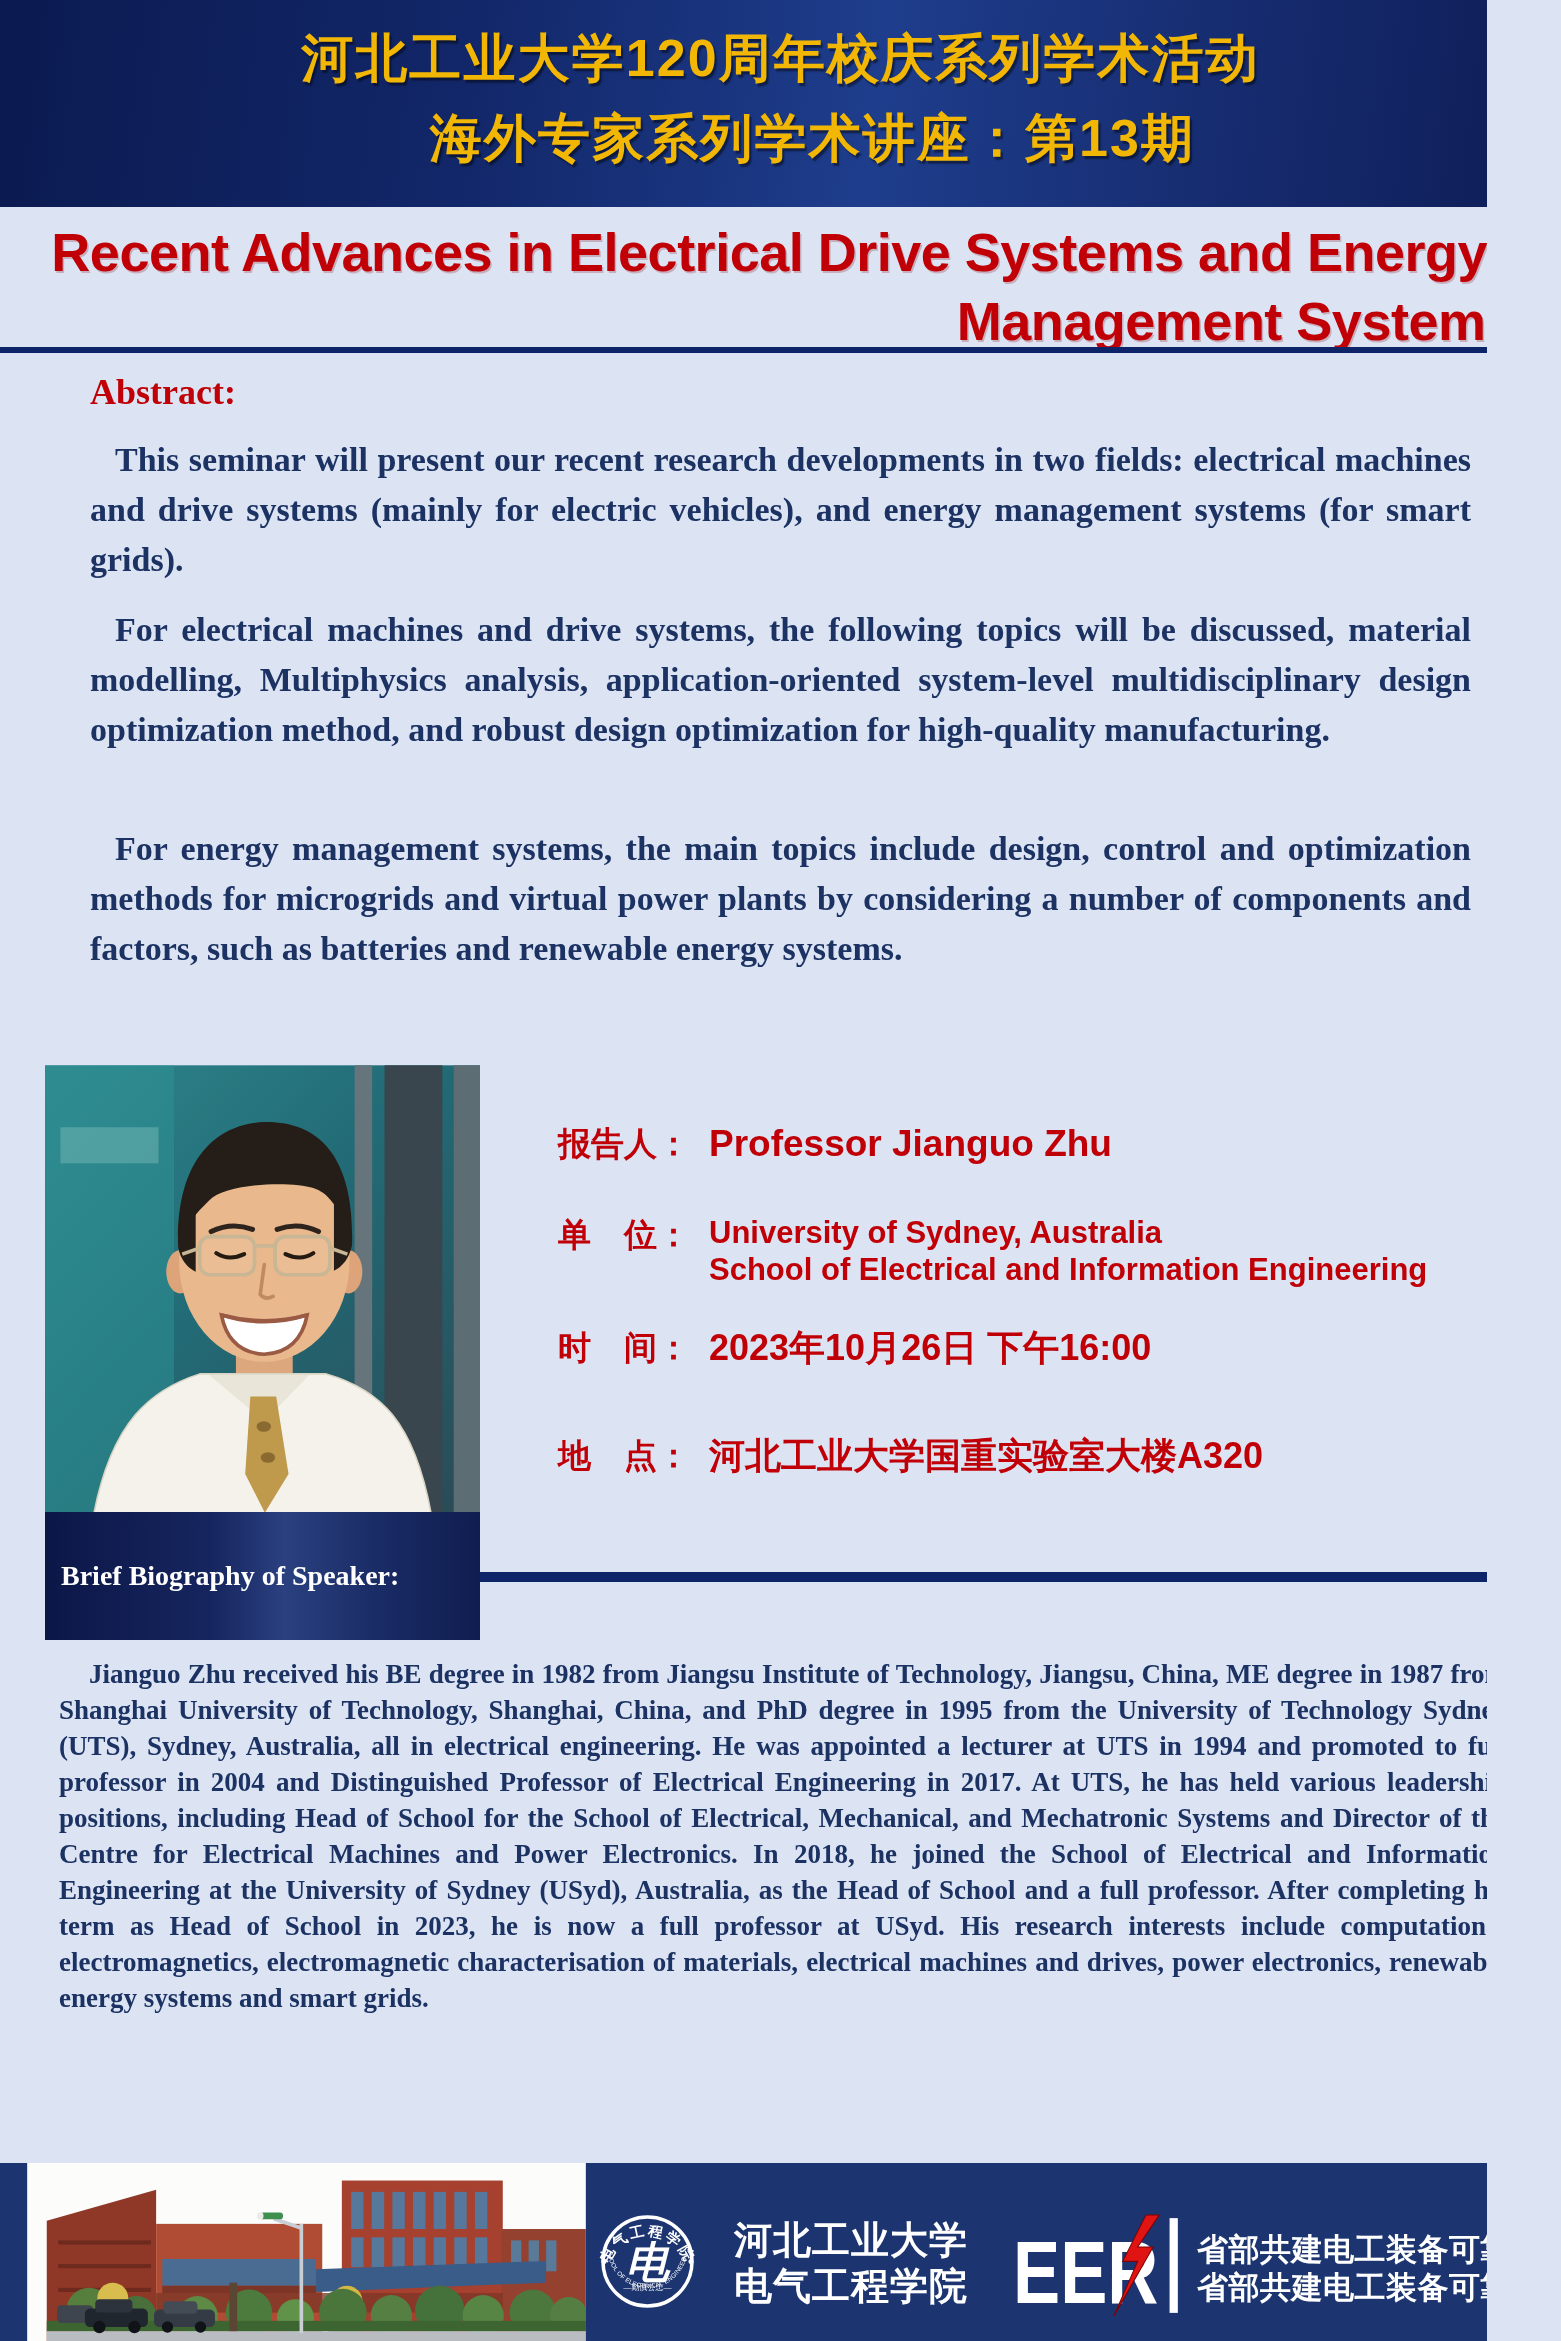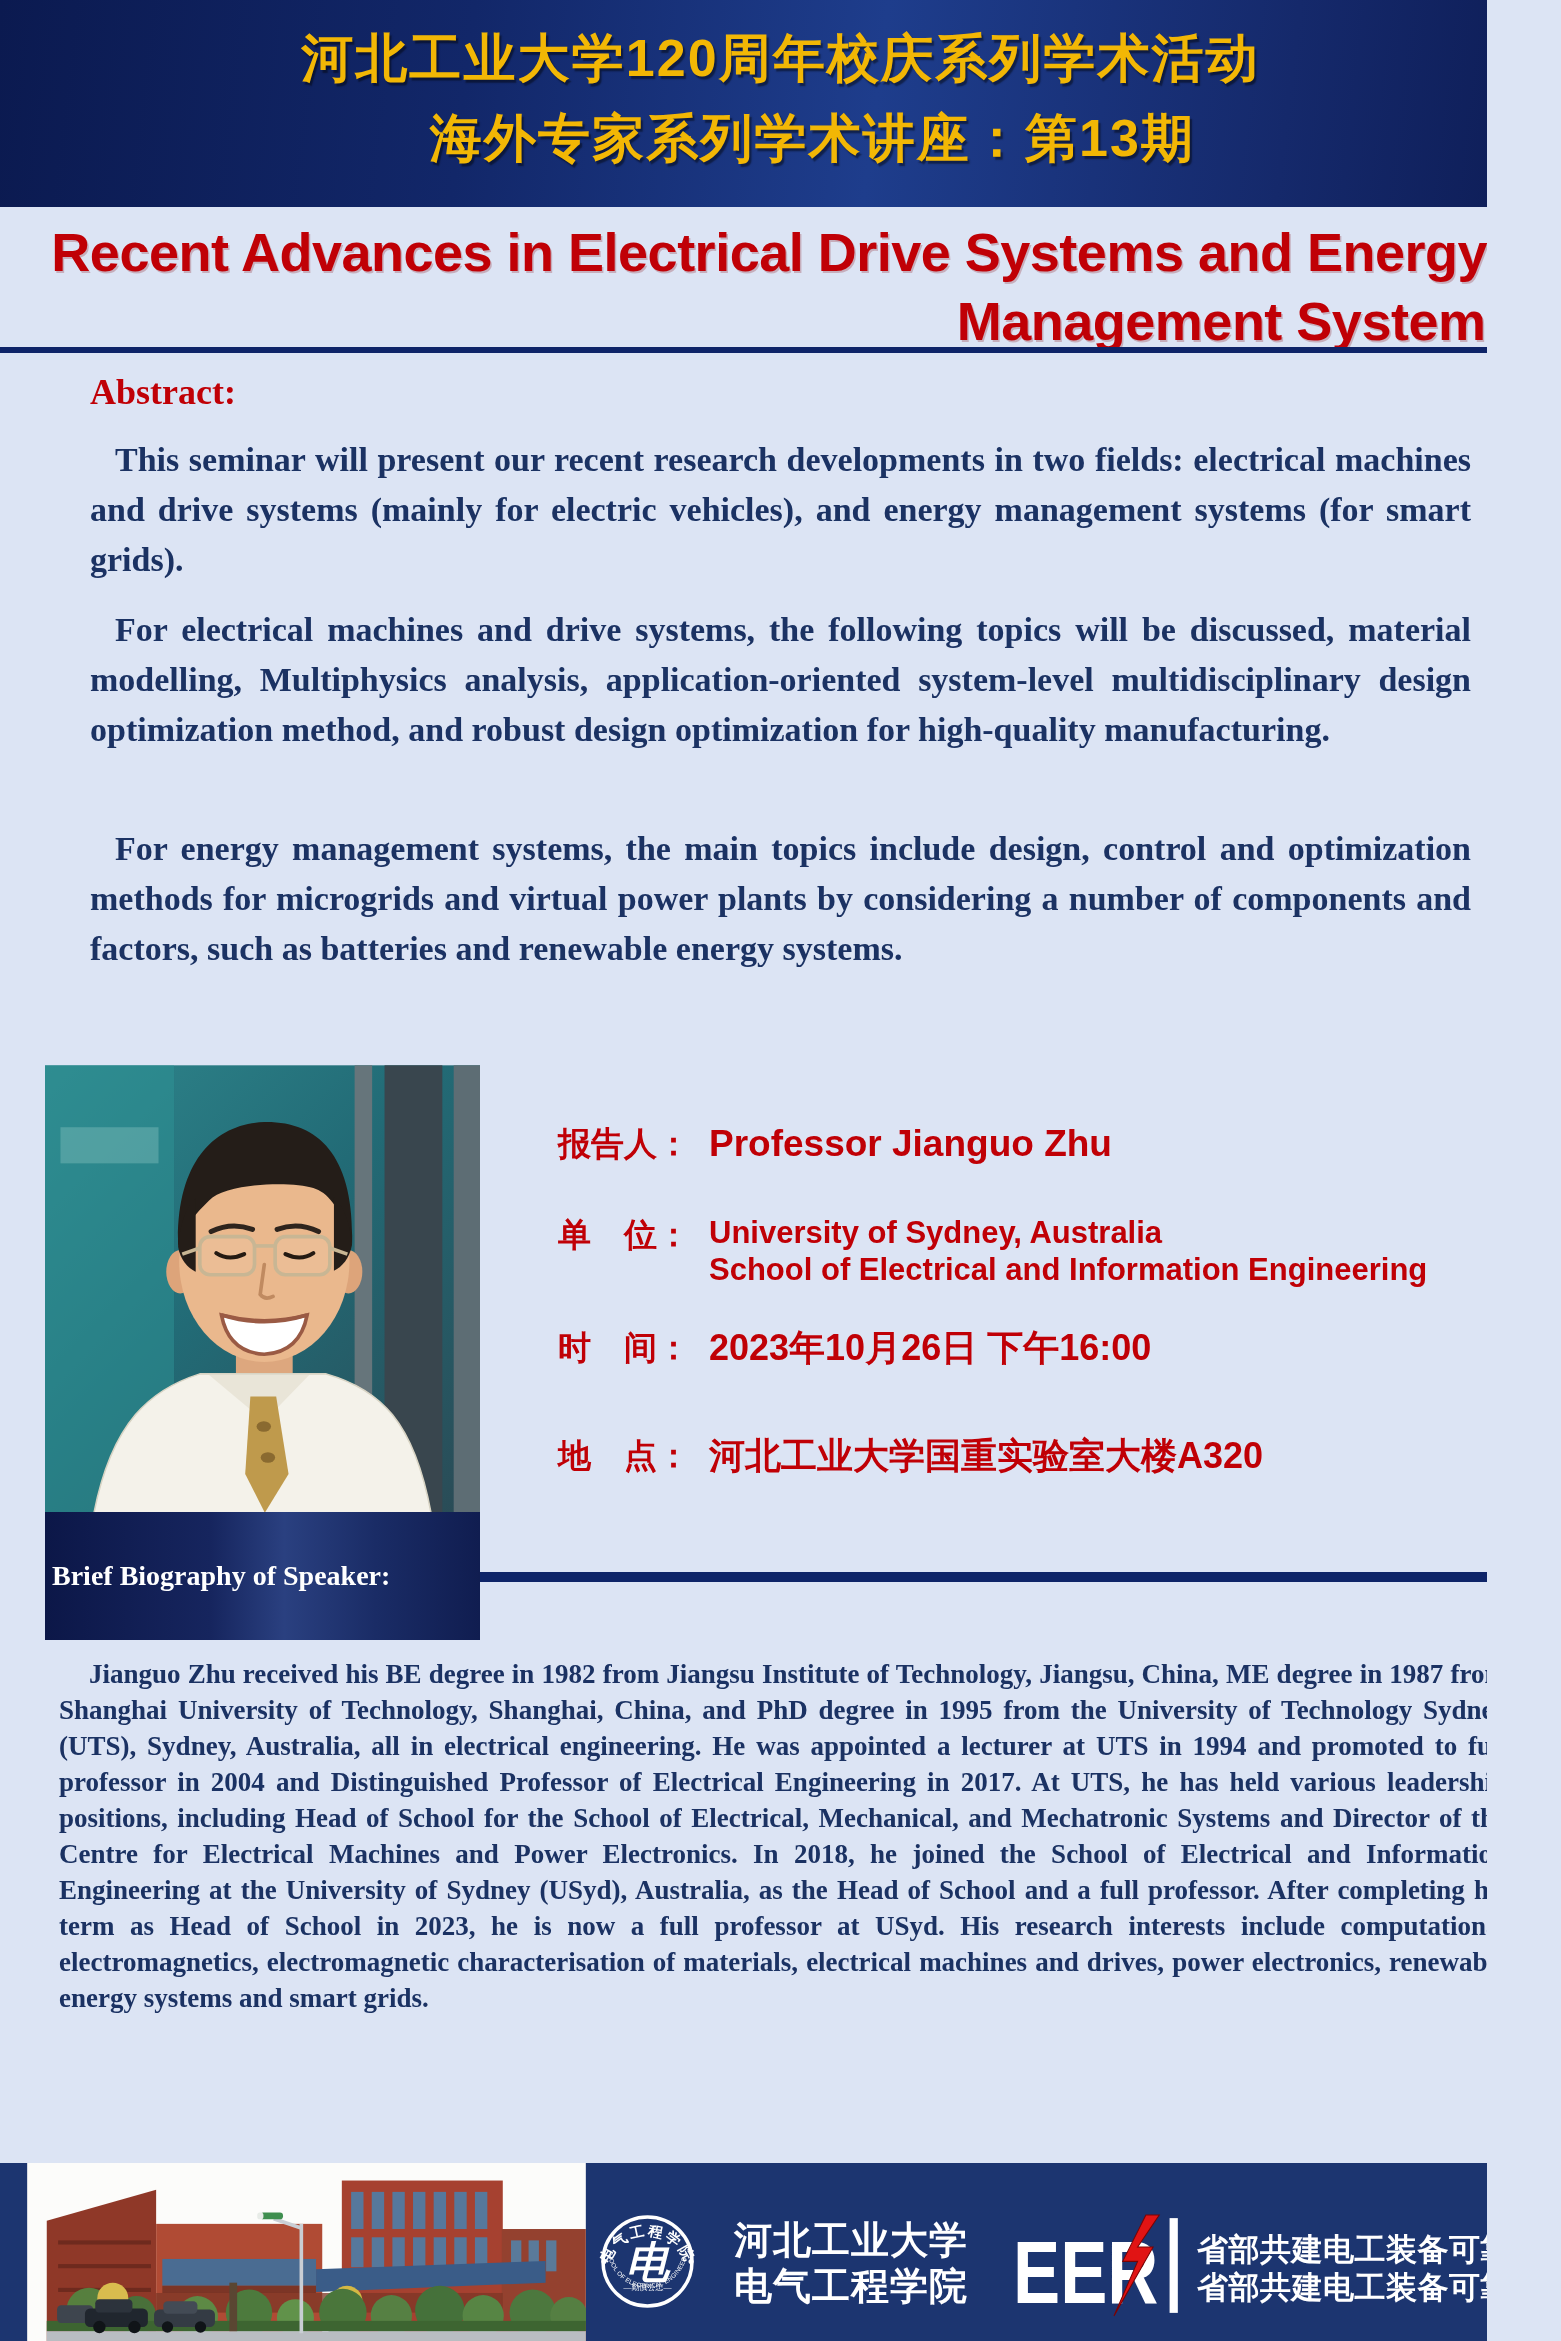--- a/index.html
+++ b/index.html
@@ -47,21 +47,21 @@
   .info-row.r3 { top:1327px; }
   .info-row.r3 .info-value { font-size:36px; }
   .info-row.r4 { top:1435px; }
   .info-row.r4 .info-value { font-size:36px; }
 
   
   .bio-box { position:absolute; left:45px; top:1512px; width:435px; height:128px;
     background:linear-gradient(90deg,#0c1748 0%,#16255e 38%,#2a4080 55%,#1a2c66 76%,#101d50 100%);
     display:flex; align-items:center; }
   .bio-box-label { color:#ffffff; font-family:"Liberation Serif",serif; font-weight:bold;
-    font-size:28px; padding-left:7px; white-space:nowrap; }
+    font-size:28px; padding-left:16px; white-space:nowrap; }
   .bio-rule { position:absolute; left:480px; top:1572px; width:1035px; height:10.3px; background:#0e2468; }
   .bio-text { position:absolute; left:59px; top:1656px; width:1448px; margin:0;
     color:#1b3263; font-family:"Liberation Serif",serif; font-weight:bold;
     font-size:27px; line-height:36px; text-align:justify; text-indent:30px; }
 
   
   .footer { position:absolute; left:0; top:2163px; width:1561px; height:179px; background:#1c3570; }
   .building { position:absolute; left:27px; top:0; width:559px; height:179px; }
   .seal { position:absolute; left:595px; top:46px; width:105px; height:105px; }
   .college { position:absolute; left:734px; top:54px; color:#ffffff; font-weight:bold;

